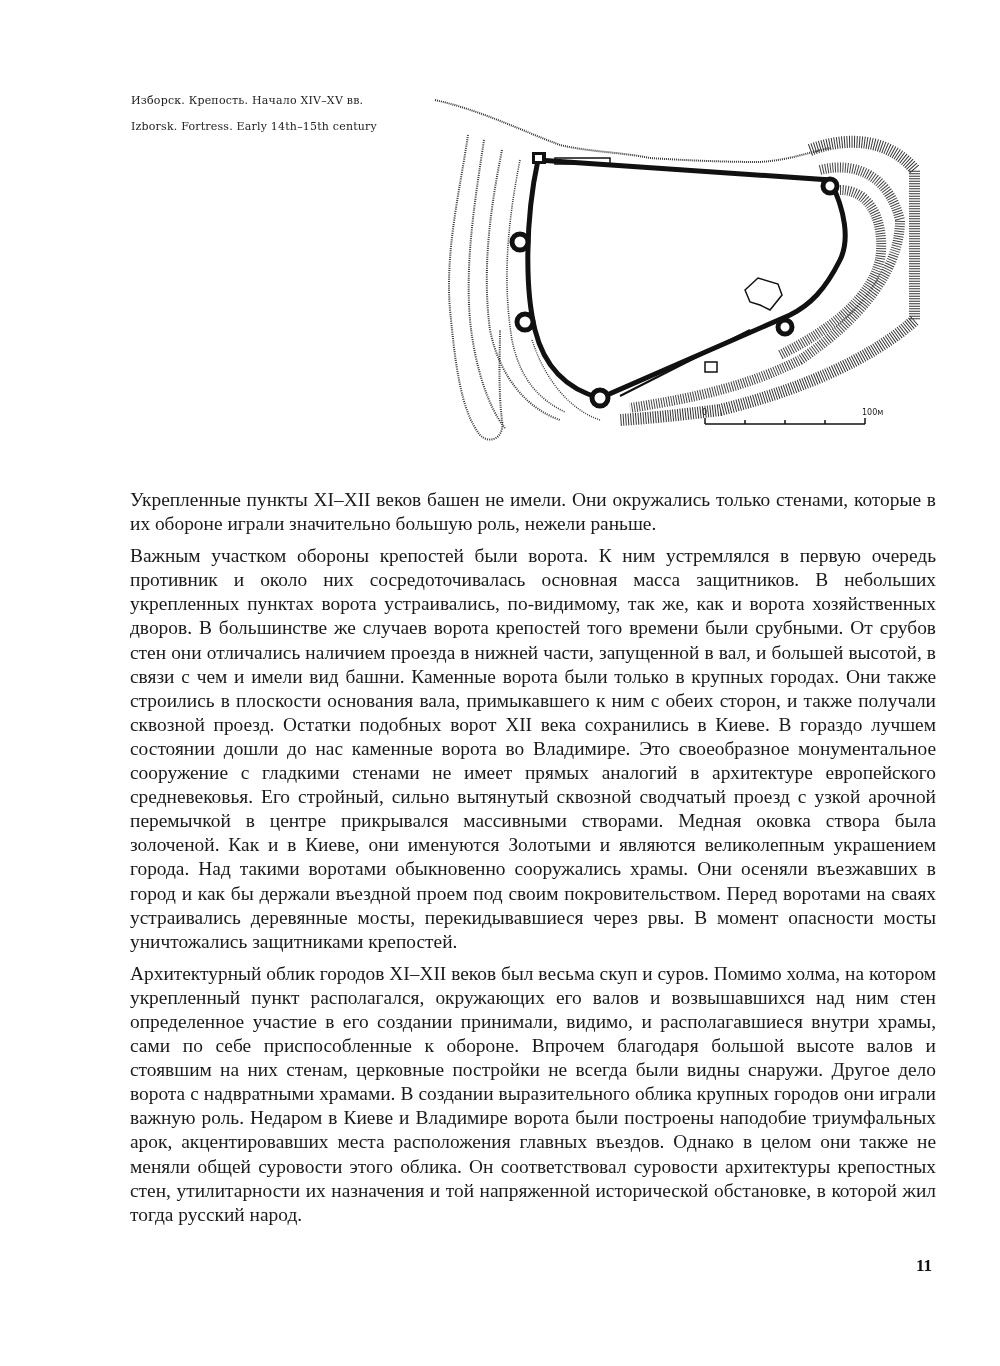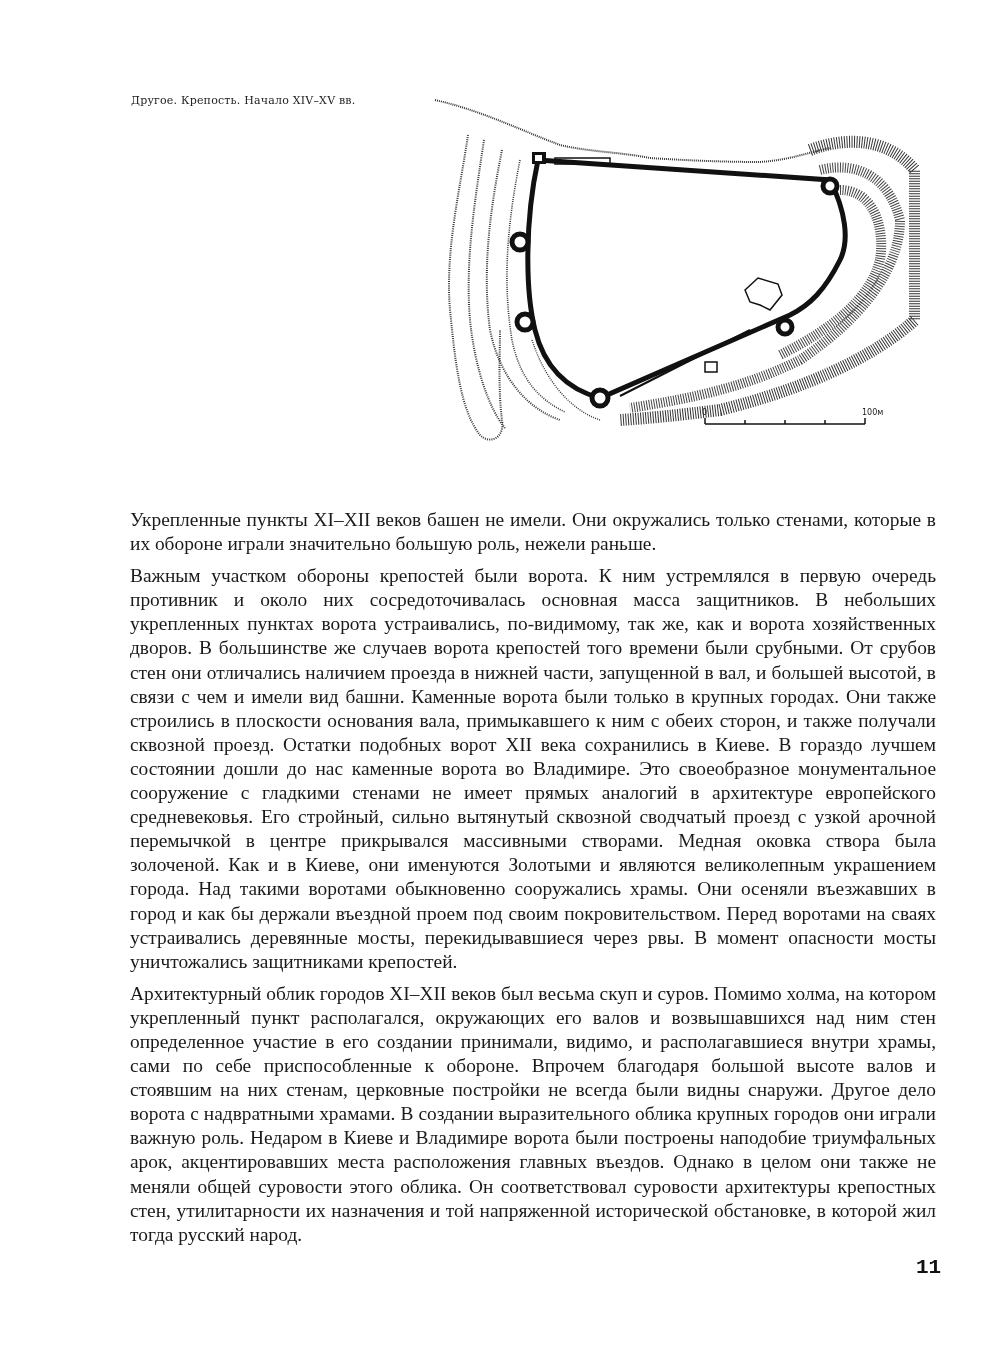--- a/index.html
+++ b/index.html
@@ -2,28 +2,29 @@
 <html><head>
 <meta charset="utf-8">
 <style>
   html, body { margin: 0; padding: 0; background: #ffffff; }
   body { width: 1000px; height: 1366px; position: relative; overflow: hidden; color: #1a1a1a; }
   .caption { position: absolute; left: 131px; top: 88px; font-family: "DejaVu Serif", serif; font-size: 11px; line-height: 26px; color: #222; letter-spacing: 0.2px; }
   .caption div { white-space: nowrap; }
   .figure { position: absolute; left: 420px; top: 90px; width: 500px; height: 370px; }
   .body-text { position: absolute; left: 130px; top: 488px; width: 806px; font-family: "Liberation Serif", serif; font-size: 19.4px; line-height: 24.1px; color: #1a1a1a; text-align: justify; }
   .body-text p { margin: 0 0 8px 0; text-indent: 0; }
-  .page-number { position: absolute; left: 916px; top: 1256px; font-family: Liberation Mono, monospace; font-weight: bold; font-size: 21px; color: #111; }
+  .page-number { position: absolute; left: 916px; top: 1256px; font-family: Liberation Serif, serif; font-weight: bold; font-size: 17px; color: #111; }
   .scale-label { font-family: "DejaVu Sans", sans-serif; font-size: 8px; }
 </style>
 </head>
 <body>
 
 <div class="caption">
-  <div>Другое. Крепость. Начало XIV–XV вв.</div>
+  <div>Изборск. Крепость. Начало XIV–XV вв.</div>
+  <div>Izborsk. Fortress. Early 14th–15th century</div>
 </div>
 
 <div class="figure">
   <svg width="500" height="370" viewBox="0 0 500 370">
 
     <path d="M15,10 C60,20 100,40 140,55 C170,62 200,62 230,68 C260,70 300,72 340,72 C370,70 390,62 410,58" fill="none" stroke="#333" stroke-width="2" stroke-dasharray="1,1"></path>
 
     <path d="M48,45 C40,100 25,160 30,220 C35,270 40,320 60,345 C70,355 85,348 82,330 C78,300 80,260 80,240" fill="none" stroke="#333" stroke-width="2" stroke-dasharray="1,1.2"></path>
     <path d="M64,50 C55,110 45,170 50,230 C55,280 70,320 85,338" fill="none" stroke="#333" stroke-width="2" stroke-dasharray="1,1.2"></path>
     <path d="M82,60 C70,120 62,180 70,240 C80,290 110,320 140,330" fill="none" stroke="#333" stroke-width="2" stroke-dasharray="1,1.2"></path>
@@ -63,18 +64,18 @@
       <line x1="365" y1="330" x2="365" y2="334"></line>
       <line x1="405" y1="330" x2="405" y2="334"></line>
       <line x1="445" y1="328" x2="445" y2="334"></line>
     </g>
   </svg>
   <span class="scale-label" style="position:absolute;left:282px;top:318px;">0</span>
   <span class="scale-label" style="position:absolute;left:442px;top:318px;">100м</span>
 </div>
 
 <div class="body-text">
-  <p style="text-indent:0;margin-top:20px;">Укрепленные пункты XI–XII веков башен не имели. Они окружались только стенами, которые в их обороне играли значительно большую роль, нежели раньше.</p>
+  <p style="text-indent:0;">Укрепленные пункты XI–XII веков башен не имели. Они окружались только стенами, которые в их обороне играли значительно большую роль, нежели раньше.</p>
   <p style="text-indent:0;">Важным участком обороны крепостей были ворота. К ним устремлялся в первую очередь противник и около них сосредоточивалась основная масса защитников. В небольших укрепленных пунктах ворота устраивались, по-видимому, так же, как и ворота хозяйственных дворов. В большинстве же случаев ворота крепостей того времени были срубными. От срубов стен они отличались наличием проезда в нижней части, запущенной в вал, и большей высотой, в связи с чем и имели вид башни. Каменные ворота были только в крупных городах. Они также строились в плоскости основания вала, примыкавшего к ним с обеих сторон, и также получали сквозной проезд. Остатки подобных ворот XII века сохранились в Киеве. В гораздо лучшем состоянии дошли до нас каменные ворота во Владимире. Это своеобразное монументальное сооружение с гладкими стенами не имеет прямых аналогий в архитектуре европейского средневековья. Его стройный, сильно вытянутый сквозной сводчатый проезд с узкой арочной перемычкой в центре прикрывался массивными створами. Медная оковка створа была золоченой. Как и в Киеве, они именуются Золотыми и являются великолепным украшением города. Над такими воротами обыкновенно сооружались храмы. Они осеняли въезжавших в город и как бы держали въездной проем под своим покровительством. Перед воротами на сваях устраивались деревянные мосты, перекидывавшиеся через рвы. В момент опасности мосты уничтожались защитниками крепостей.</p>
   <p style="text-indent:0;">Архитектурный облик городов XI–XII веков был весьма скуп и суров. Помимо холма, на котором укрепленный пункт располагался, окружающих его валов и возвышавшихся над ним стен определенное участие в его создании принимали, видимо, и располагавшиеся внутри храмы, сами по себе приспособленные к обороне. Впрочем благодаря большой высоте валов и стоявшим на них стенам, церковные постройки не всегда были видны снаружи. Другое дело ворота с надвратными храмами. В создании выразительного облика крупных городов они играли важную роль. Недаром в Киеве и Владимире ворота были построены наподобие триумфальных арок, акцентировавших места расположения главных въездов. Однако в целом они также не меняли общей суровости этого облика. Он соответствовал суровости архитектуры крепостных стен, утилитарности их назначения и той напряженной исторической обстановке, в которой жил тогда русский народ.</p>
 </div>
 
 <div class="page-number">11</div>
 
 </body></html>

